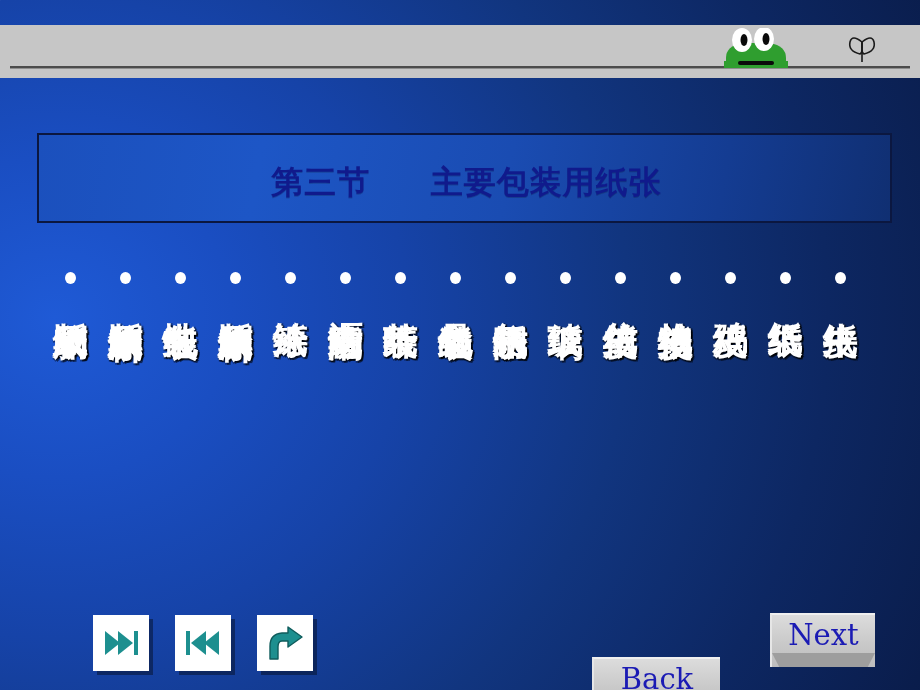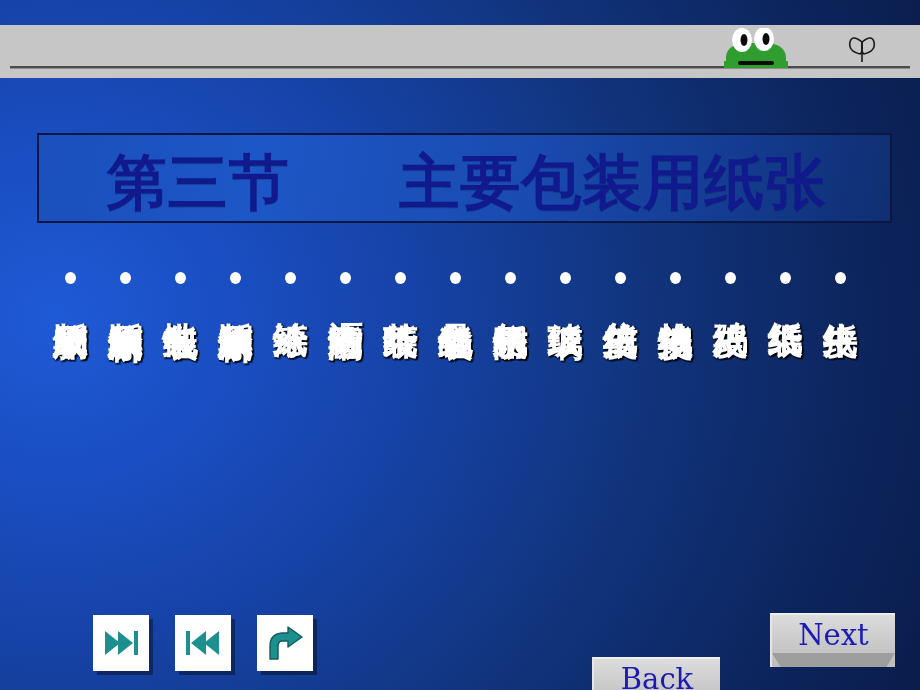--- a/index.html
+++ b/index.html
@@ -40,21 +40,21 @@
     position:absolute;left:37px;top:133px;width:855px;height:90px;
     border:2px solid #0b1740;
     box-sizing:border-box;
     background:linear-gradient(100deg,#1b50bd 0%,#1d56c6 26%,#1a4cb2 55%,#143c92 80%,#102f72 100%);
   }
   #title-text{
     position:absolute;left:0;top:0;width:855px;height:96px;
     display:flex;align-items:center;justify-content:center;
     color:#101a8c;
     font-family:"DejaVu Serif","Liberation Serif",serif;
-    font-size:60px;font-weight:700;letter-spacing:1px;
+    font-size:32px;font-weight:700;letter-spacing:1px;
     white-space:pre;
     text-shadow:0 1px 0 rgba(0,0,0,0.18);
   }
 
   
   #vlist{
     position:absolute;left:0;top:272px;width:920px;height:330px;
     display:flex;flex-direction:row-reverse;
     align-items:flex-start;justify-content:flex-start;
     padding-right:52px;box-sizing:border-box;
@@ -108,21 +108,21 @@
     color:#1b1bb4;
     font-family:"DejaVu Serif","Liberation Serif",serif;
     font-size:29px;
   }
   .bevel .skirt{
     position:absolute;left:0;right:0;bottom:0;height:14px;
     background:#9e9e9e;
     clip-path:polygon(0 0,100% 0,93% 100%,7% 100%);
   }
   #btn-back{left:592px;top:613px;width:128px;margin-top:44px;}
-  #btn-next{left:770px;top:613px;width:125px;}
+  #btn-next{left:770px;top:613px;width:105px;}
 </style>
 </head>
 <body>
 
 <div id="slide">
 
   <div id="banner"></div>
   <div id="banner-rule"></div>
   <div id="banner-rule2"></div>
 

